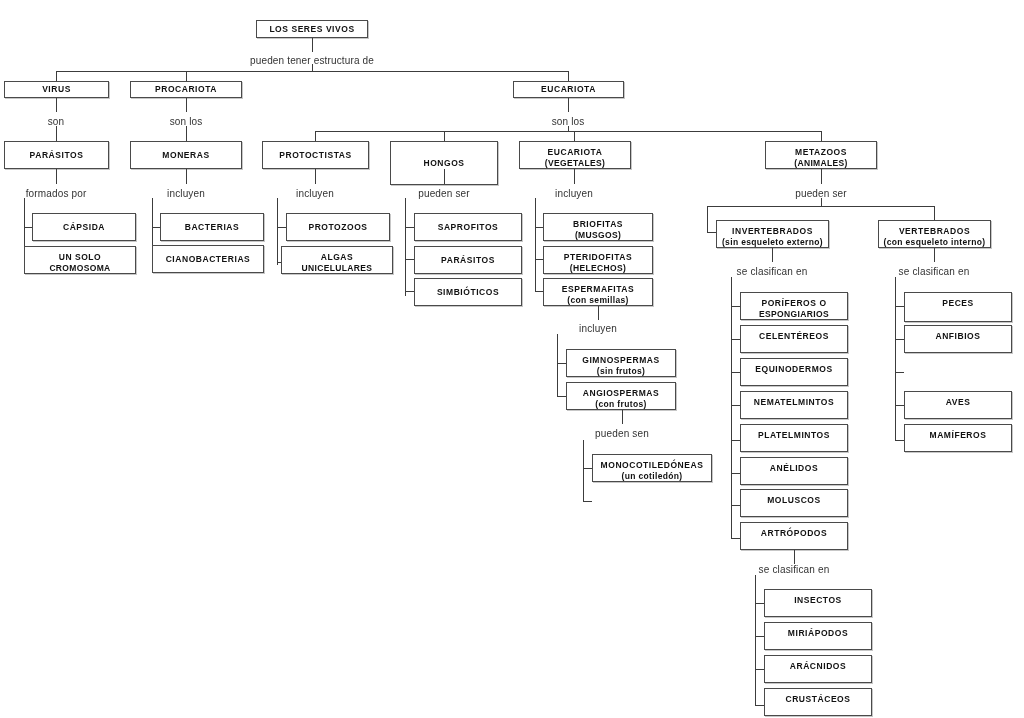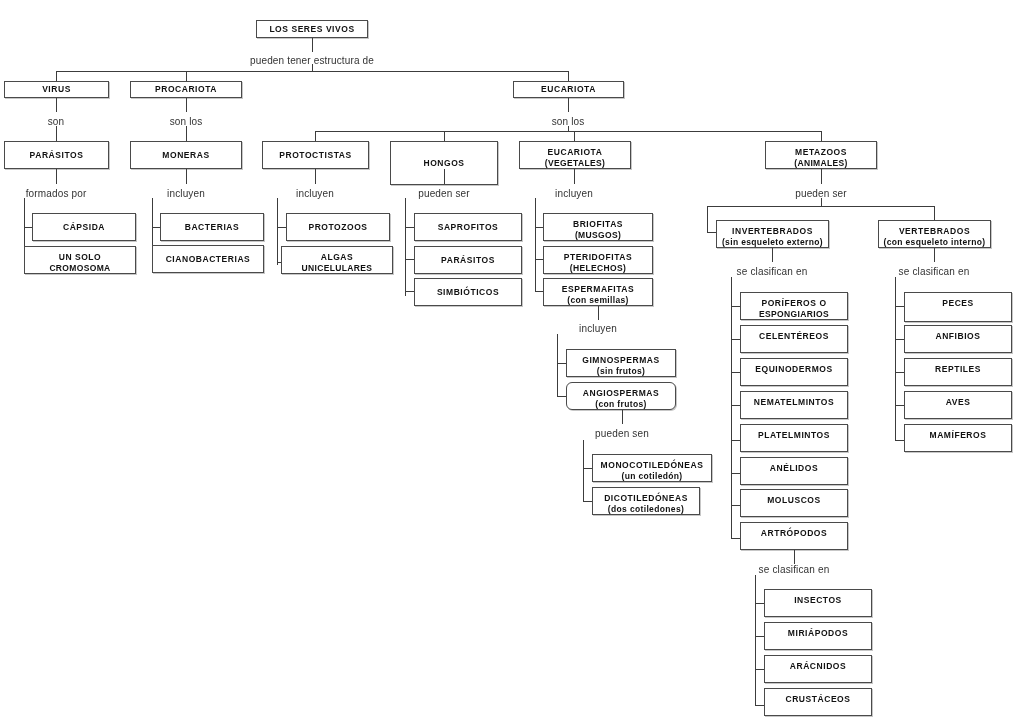--- a/index.html
+++ b/index.html
@@ -214,38 +214,34 @@
   <div class="vline" style="left:598px; top:306px; height:14px;"></div>
   <div class="elabel" style="left:598px; top:323px;">incluyen</div>
   <div class="vline" style="left:557px; top:334px; height:63px;"></div>
   <div class="hline" style="left:557px; top:363px; width:9px;"></div>
   <div class="hline" style="left:557px; top:396px; width:9px;"></div>
 
   <div class="node" style="left:566px; top:349px; width:110px; height:28px;">
     <span>GIMNOSPERMAS</span>
     <span class="l2">(sin frutos)</span>
   </div>
-  <div class="node" style="left:566px; top:382px; width:110px; height:28px;border-radius:6px;">
+  <div class="node" style="left:566px; top:382px; width:110px; height:28px;">
     <span>ANGIOSPERMAS</span>
     <span class="l2">(con frutos)</span>
   </div>
 
   <div class="vline" style="left:622px; top:410px; height:14px;"></div>
   <div class="elabel" style="left:622px; top:428px;">pueden sen</div>
   <div class="vline" style="left:583px; top:440px; height:62px;"></div>
   <div class="hline" style="left:583px; top:468px; width:9px;"></div>
   <div class="hline" style="left:583px; top:501px; width:9px;"></div>
 
   <div class="node" style="left:592px; top:454px; width:120px; height:28px;">
     <span>MONOCOTILEDÓNEAS</span>
     <span class="l2">(un cotiledón)</span>
-  </div>
-  <div class="node" style="left:592px; top:487px; width:108px; height:28px;">
-    <span>DICOTILEDÓNEAS</span>
-    <span class="l2">(dos cotiledones)</span>
   </div>
 
   <div class="vline" style="left:821px; top:169px; height:15px;"></div>
   <div class="elabel" style="left:821px; top:188px;">pueden ser</div>
   <div class="vline" style="left:821px; top:198px; height:8px;"></div>
   <div class="hline" style="left:707px; top:206px; width:228px;"></div>
   <div class="vline" style="left:707px; top:206px; height:26px;"></div>
   <div class="vline" style="left:934px; top:206px; height:14px;"></div>
   <div class="hline" style="left:707px; top:232px; width:9px;"></div>
 
@@ -304,23 +300,20 @@
   <div class="hline" style="left:895px; top:372px; width:9px;"></div>
   <div class="hline" style="left:895px; top:405px; width:9px;"></div>
   <div class="hline" style="left:895px; top:440px; width:9px;"></div>
 
   <div class="node" style="left:904px; top:292px; width:108px; height:30px;">
     <span>PECES</span>
   </div>
   <div class="node" style="left:904px; top:325px; width:108px; height:28px;">
     <span>ANFIBIOS</span>
   </div>
-  <div class="node" style="left:904px; top:358px; width:108px; height:28px;">
-    <span>REPTILES</span>
-  </div>
   <div class="node" style="left:904px; top:391px; width:108px; height:28px;">
     <span>AVES</span>
   </div>
   <div class="node" style="left:904px; top:424px; width:108px; height:28px;">
     <span>MAMÍFEROS</span>
   </div>
 
   <div class="vline" style="left:794px; top:550px; height:14px;"></div>
   <div class="elabel" style="left:794px; top:564px;">se clasifican en</div>
   <div class="vline" style="left:755px; top:575px; height:131px;"></div>

